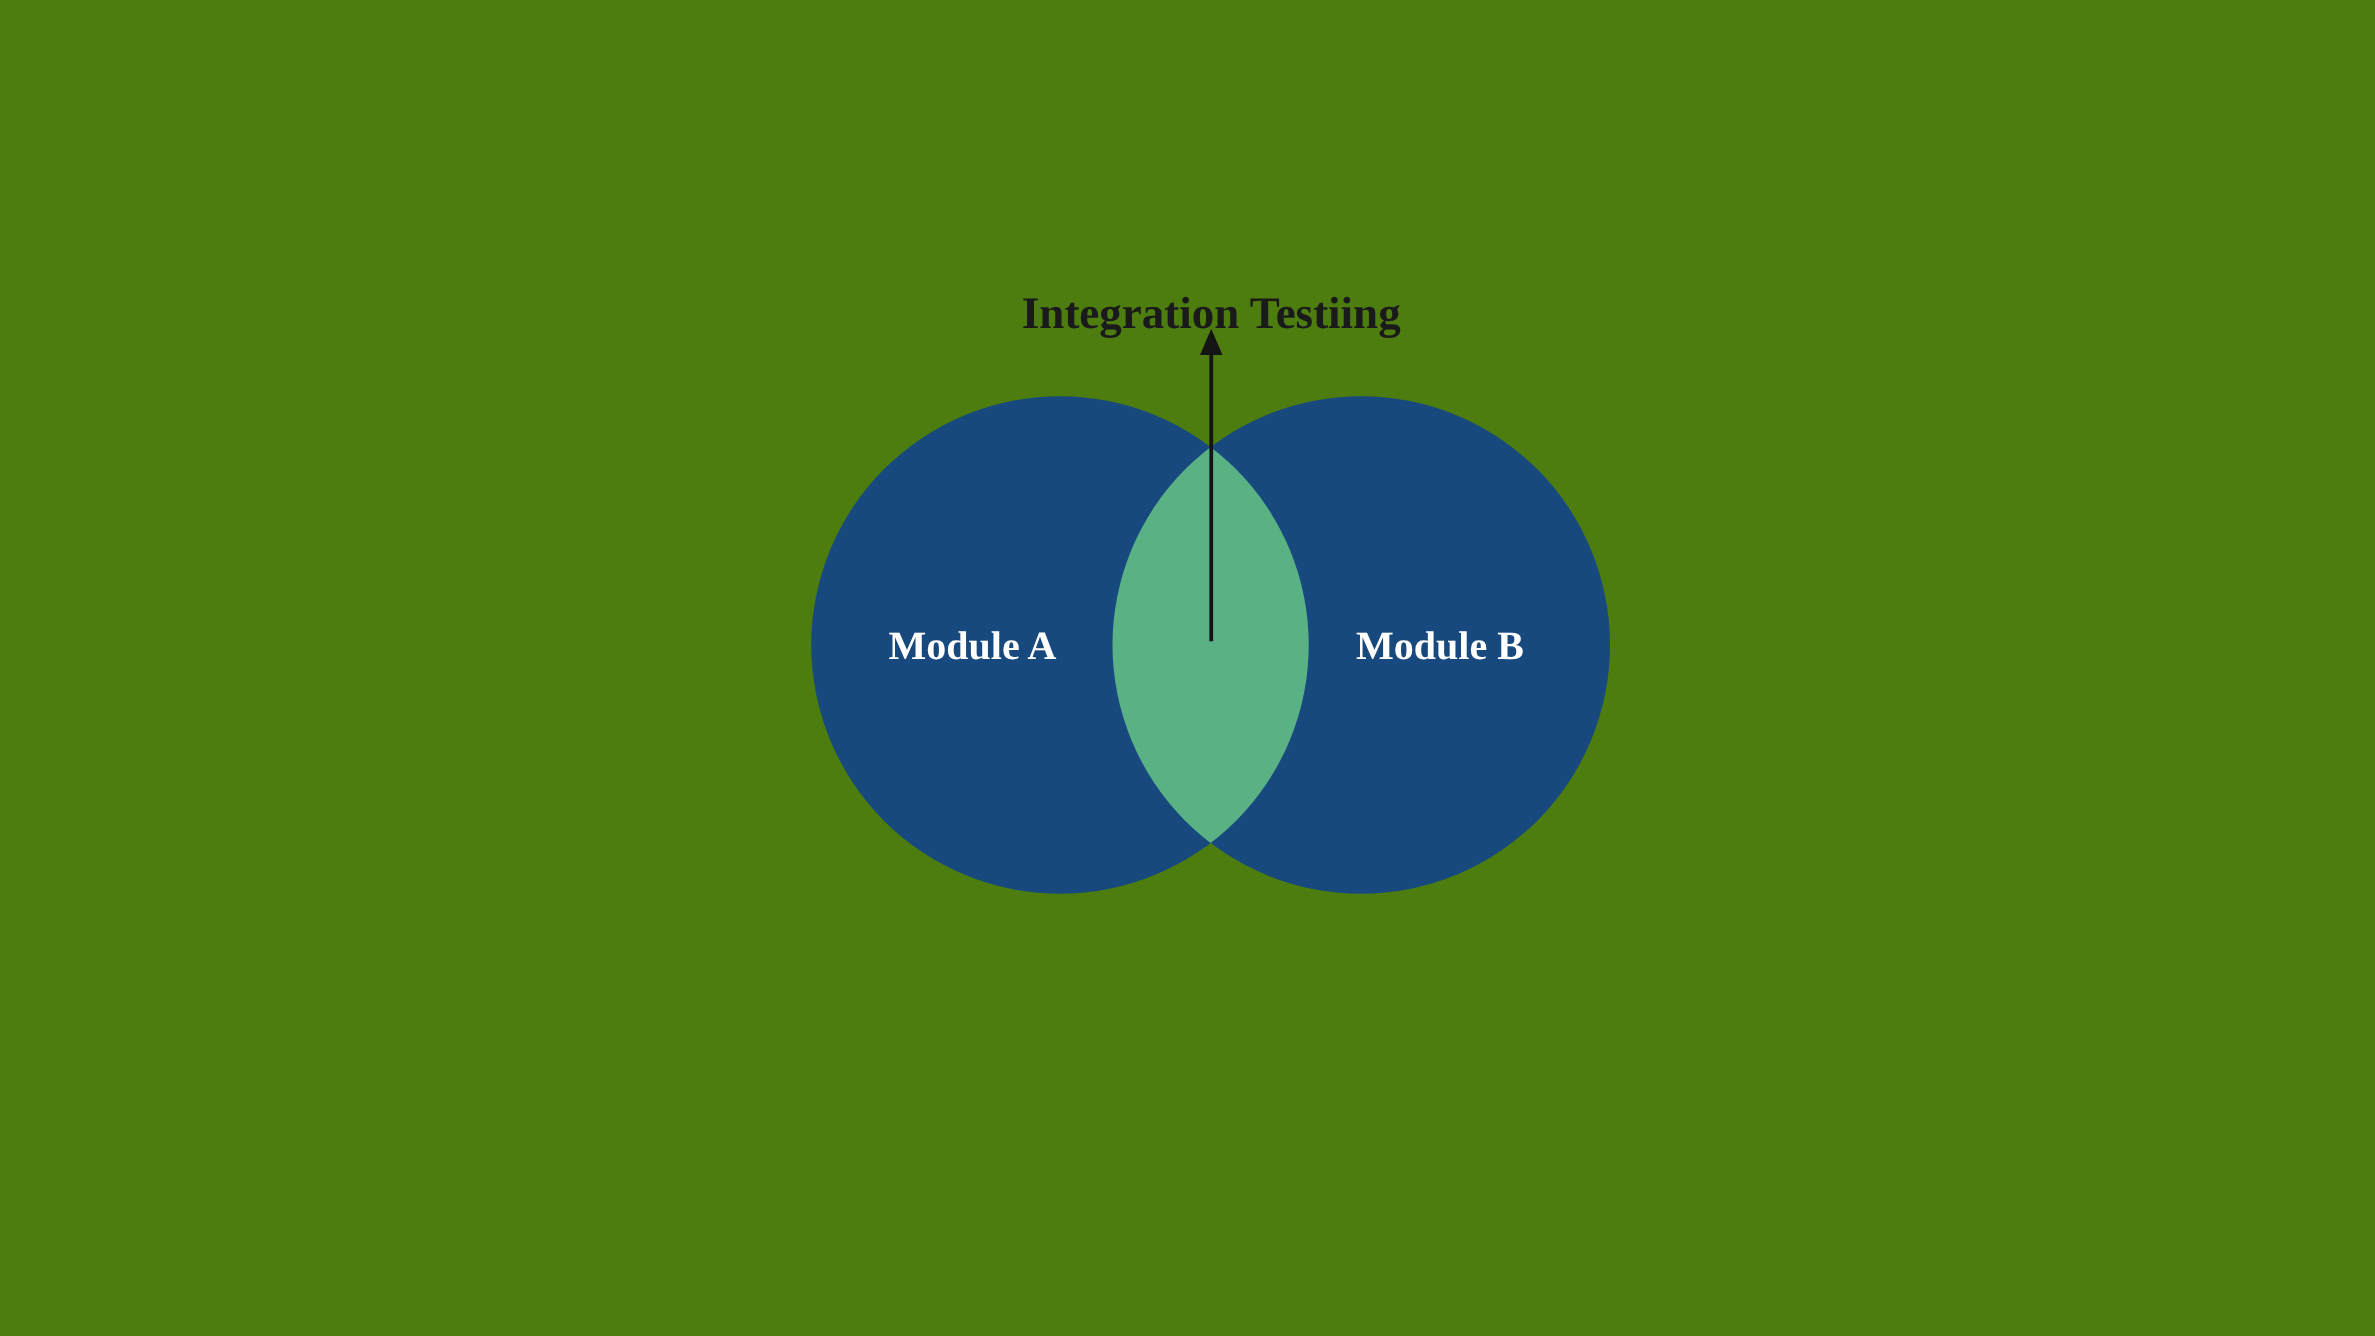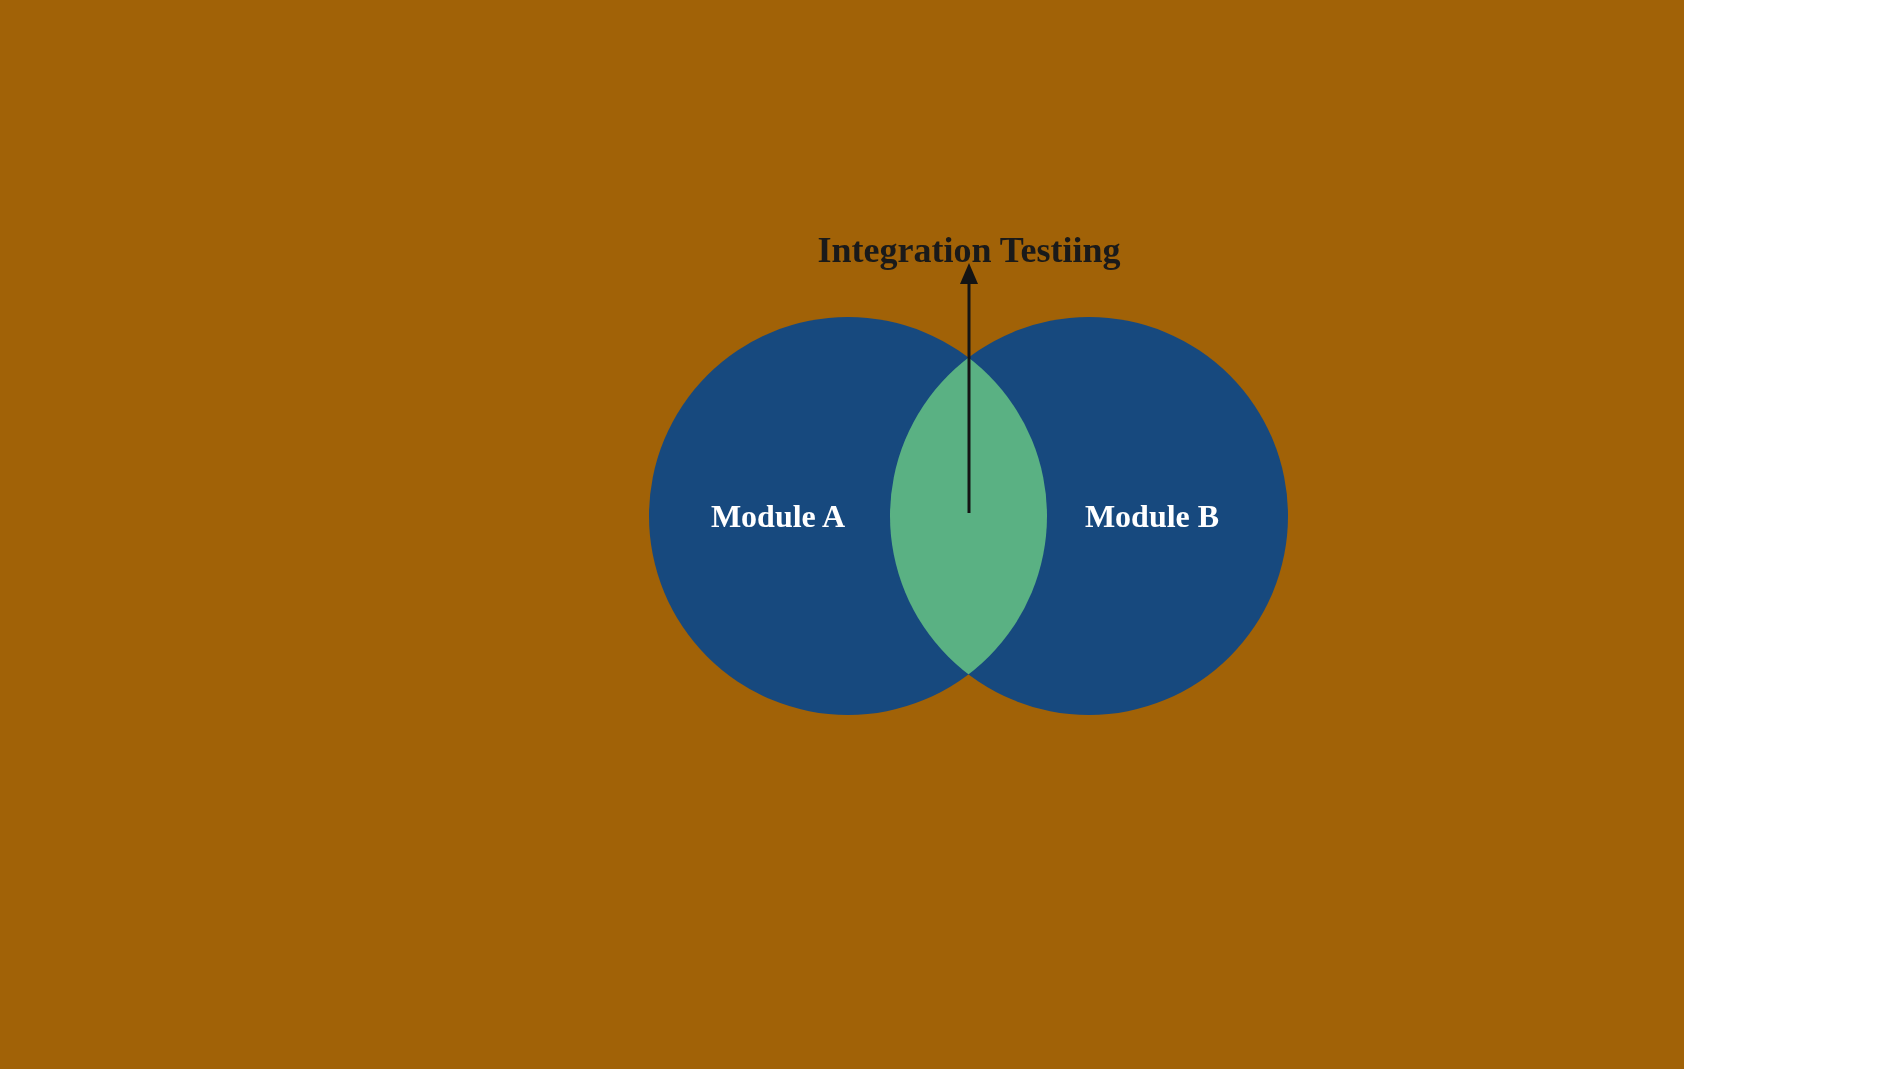--- a/index.html
+++ b/index.html
@@ -5,23 +5,23 @@
   html, body {
     margin: 0;
     padding: 0;
     width: 1900px;
     height: 1069px;
     background: #ffffff;
     overflow: hidden;
   }
   .stage {
     position: relative;
-    width: 1684px;
+    width: 1900px;
     height: 1069px;
-    background: #a16207;
+    background: #4d7c0f;
   }
   svg {
     display: block;
   }
   .venn-label {
     font-family: "Liberation Serif", "DejaVu Serif", serif;
     font-weight: bold;
     font-size: 32px;
   }
   .diagram-title {

